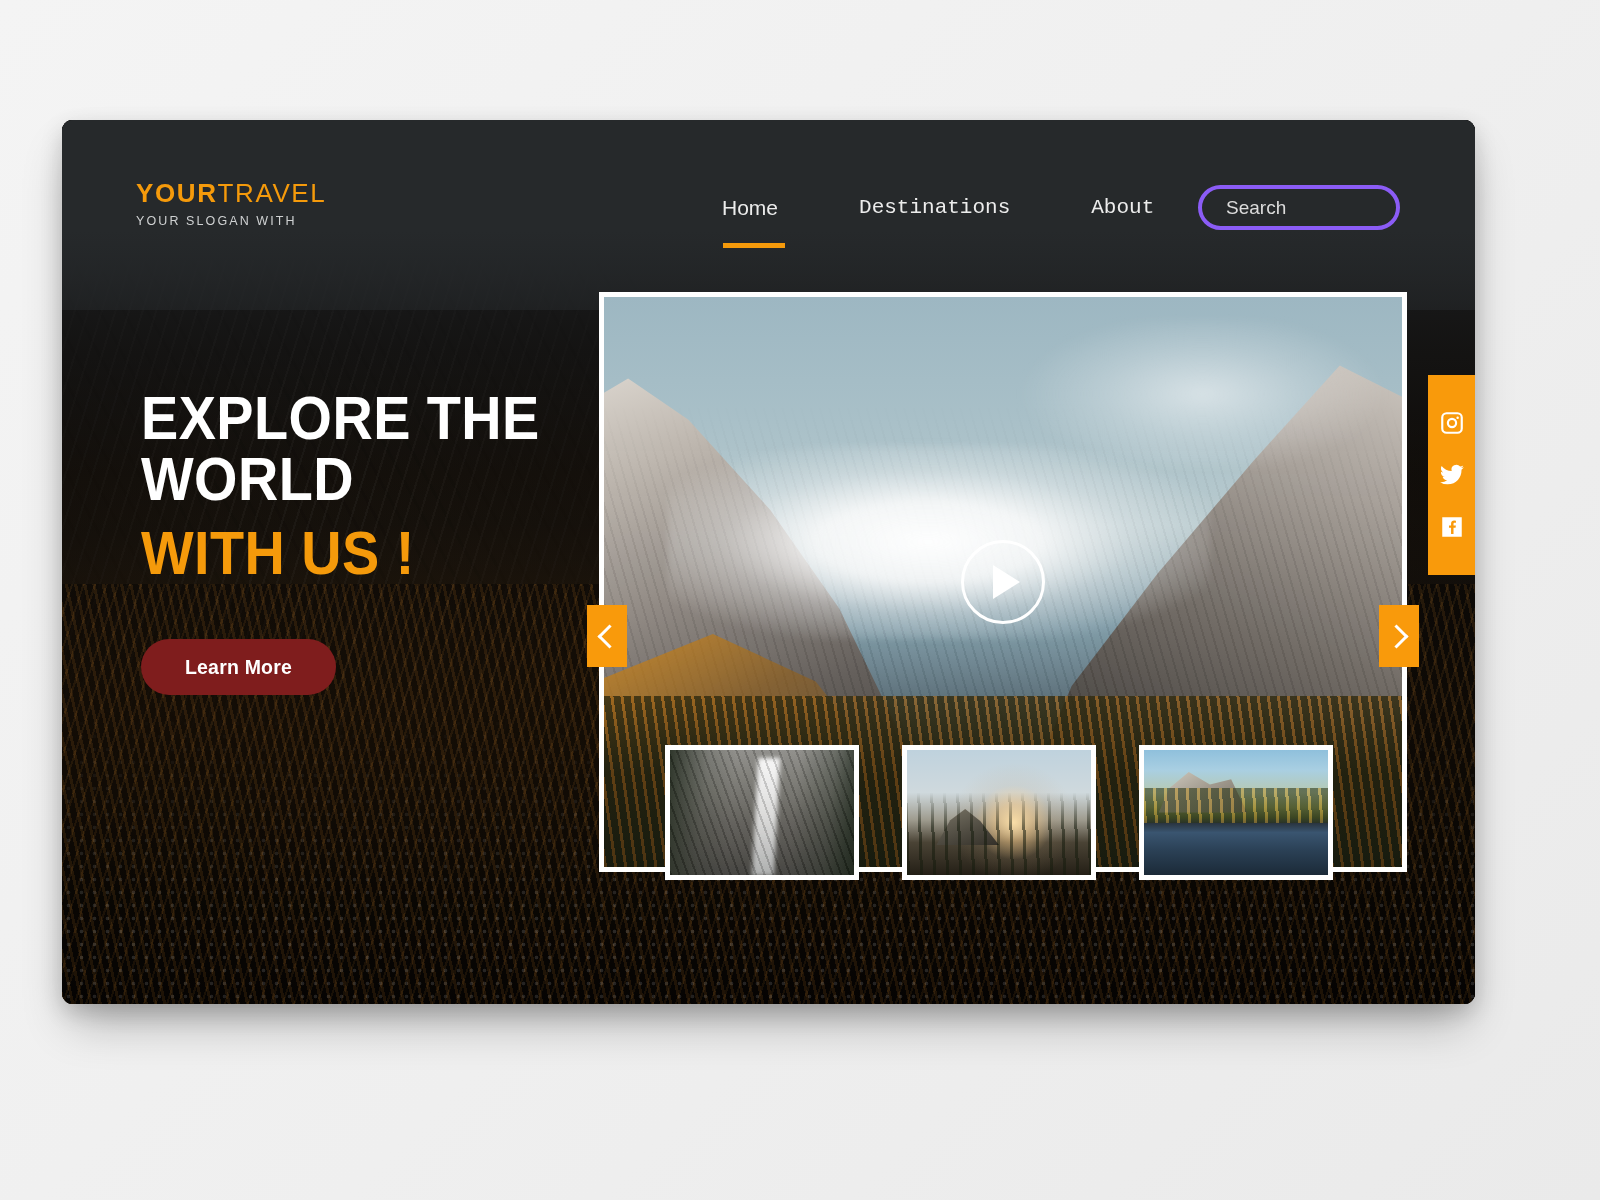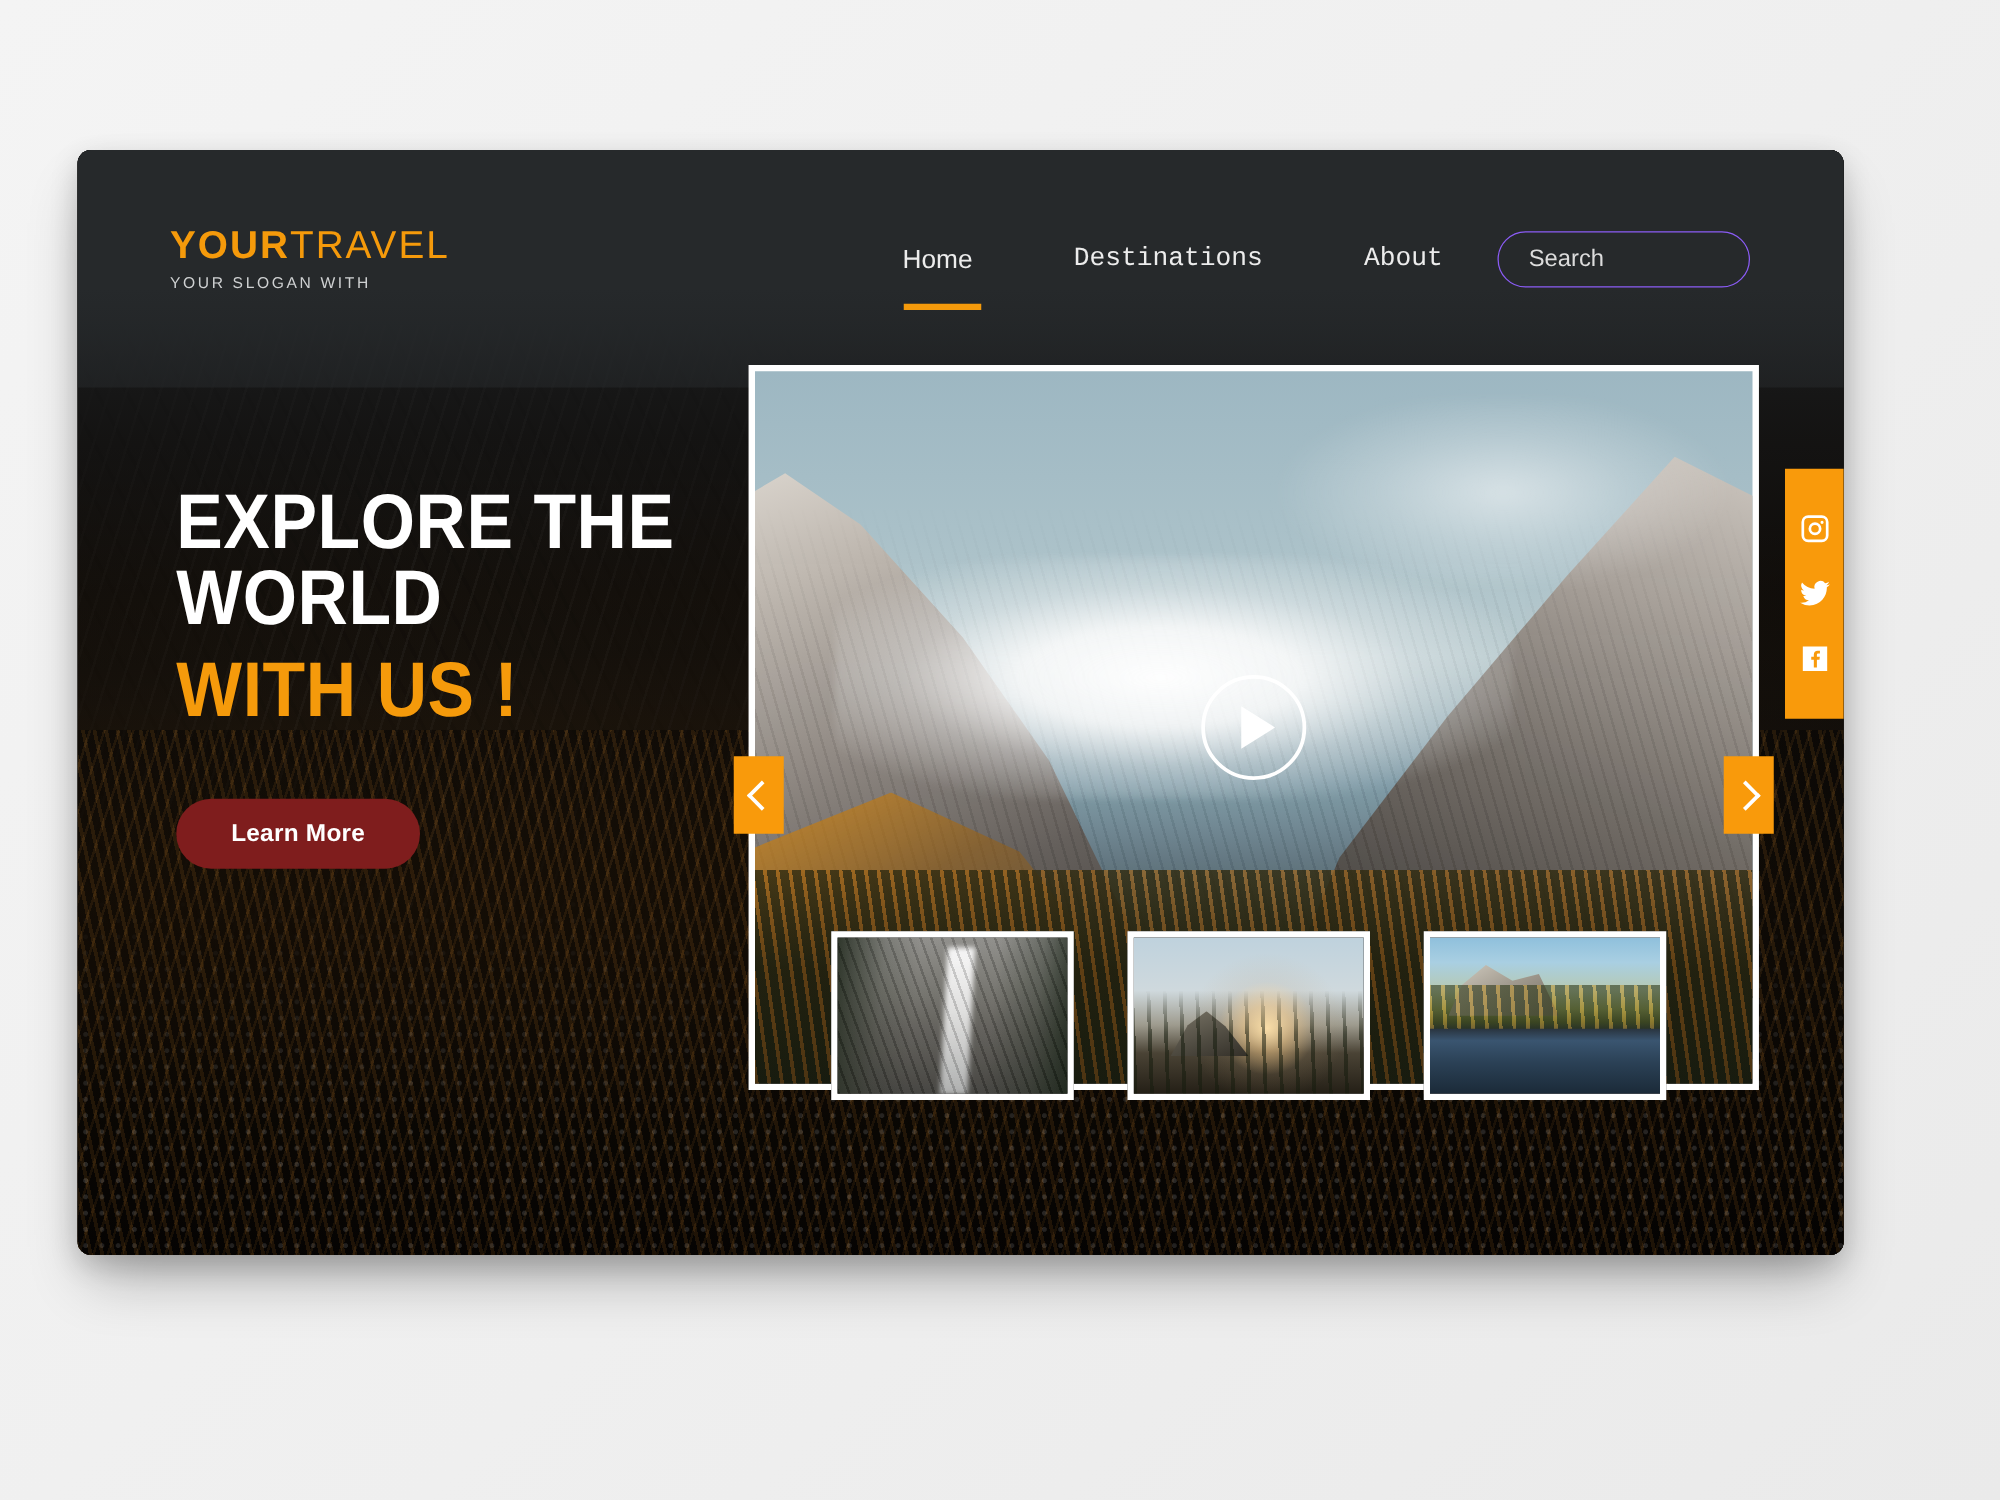--- a/index.html
+++ b/index.html
@@ -111,21 +111,21 @@
     height: 190px;
     z-index: 20;
   }
 
   .logo {
     position: absolute;
     left: 74px;
     top: 60px;
   }
   .logo-title {
-    font-size: 31px;
+    font-size: 26px;
     letter-spacing: 1.6px;
     line-height: 1;
     white-space: nowrap;
   }
   .logo-your {
     color: #f59a0b;
     font-weight: 700;
   }
   .logo-travel {
     color: #f59a0b;
@@ -166,21 +166,21 @@
     height: 5px;
     background: #f59a0b;
   }
 
   .search-box {
     position: absolute;
     left: 1136px;
     top: 65px;
     width: 202px;
     height: 45px;
-    border: 1px solid #8b5cf6;
+    border: 4px solid #8b5cf6;
     border-radius: 23px;
     display: flex;
     align-items: center;
     padding-left: 24px;
     cursor: text;
   }
   .search-input {
     background: transparent;
     border: 0;
     outline: 0;

